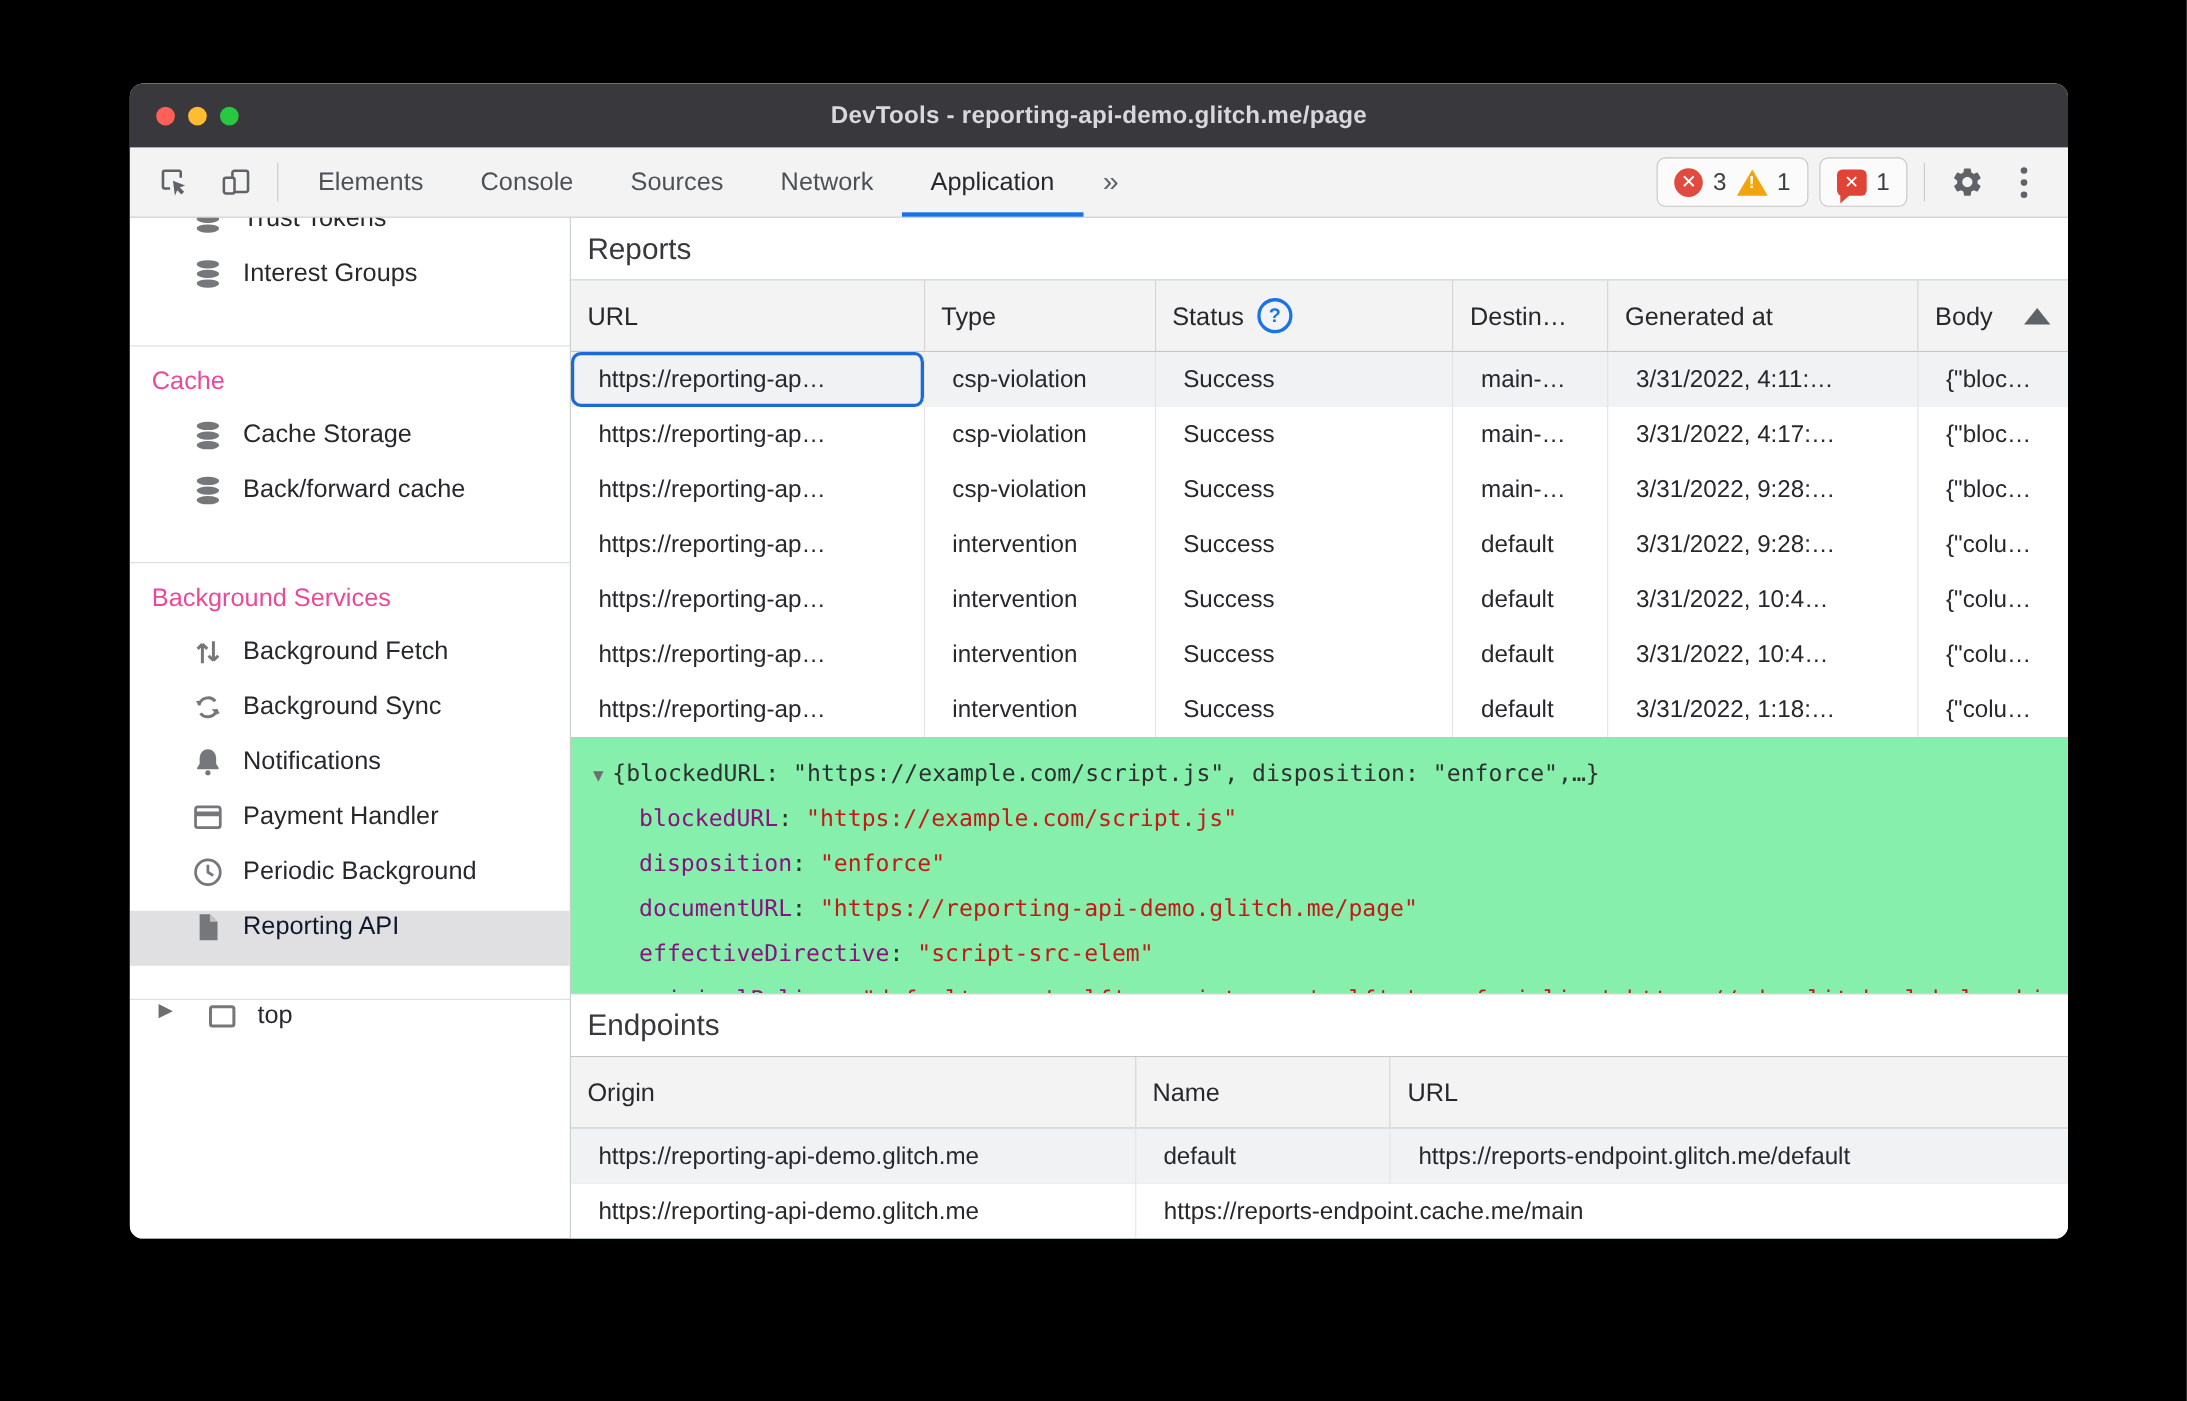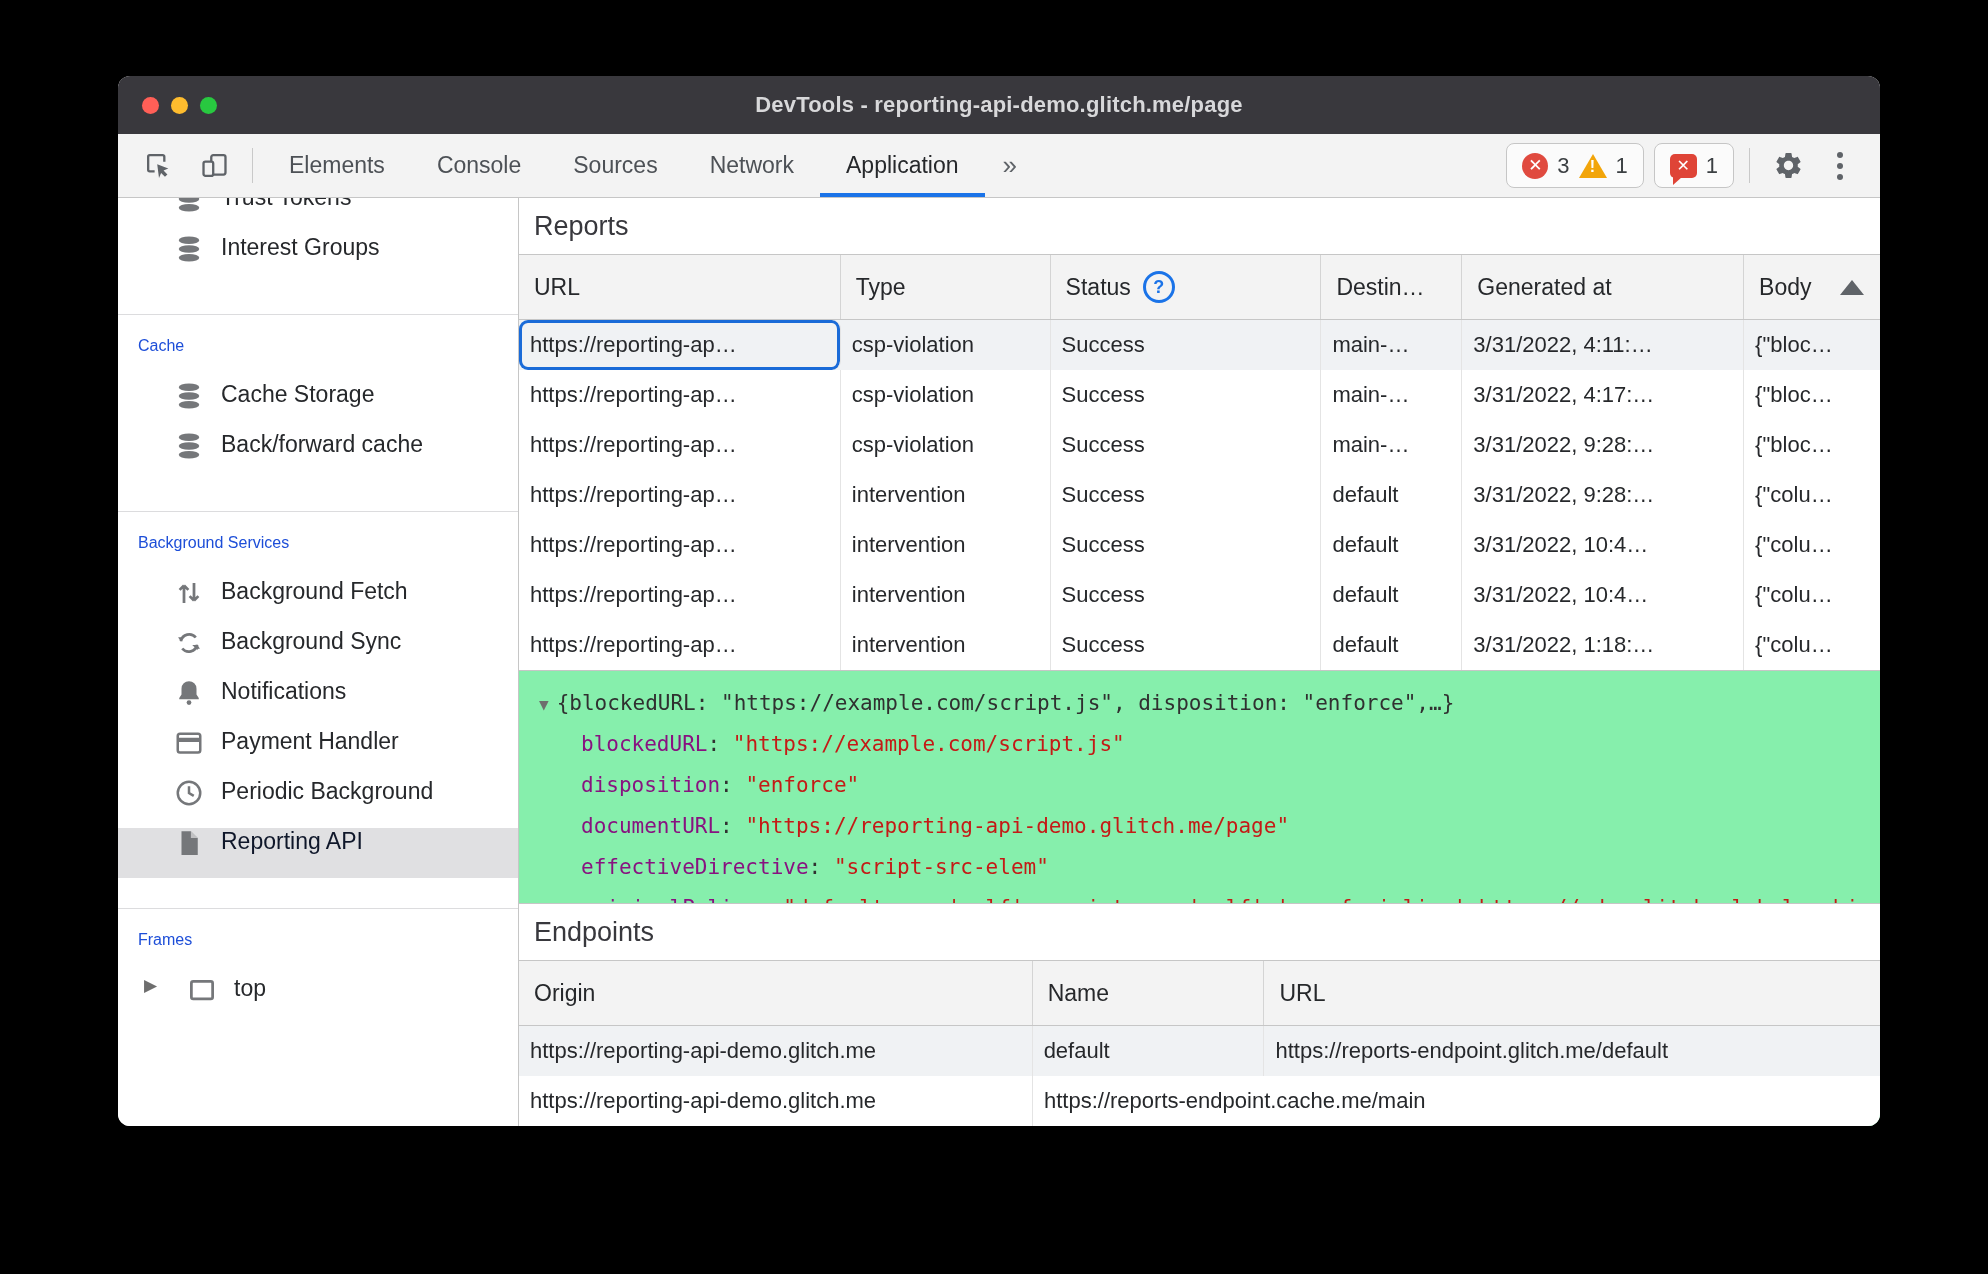--- a/index.html
+++ b/index.html
@@ -49,37 +49,37 @@
   .main-body{flex:1;display:flex;min-height:0;}
   .sidebar{width:400px;flex:0 0 auto;border-right:1px solid #c6c6c6;overflow:hidden;background:#fff;}
   .side-item{height:50px;display:flex;padding-left:56px;font-size:23px;color:#26282b;gap:17px;white-space:nowrap;}
   .side-item .icon{width:30px;height:30px;flex:0 0 auto;display:flex;color:#75777a;}
   .side-item .icon svg{width:30px;height:30px;}
   .side-item.selected{background:#e0e0e2;color:#0f172a;}
   .side-item.clip-top{margin-top:-14px;}
   .side-item .expander{font-size:17px;color:#6e6e6e;width:26px;flex:0 0 auto;}
   .side-item.has-expander{padding-left:26px;}
   .side-header{margin-top:8px;height:46px;display:flex;align-items:center;padding-left:20px;
-    font-size:16px;color:#1d4ed8;margin-bottom:12px;}
+    font-size:23px;color:#ec4899;margin-bottom:12px;}
   .side-sep{height:1px;background:#dcdcde;margin-top:30px;}
   .main{flex:1;display:flex;flex-direction:column;min-width:0;background:#86efac;}
   .section-title{height:56px;border-bottom:1px solid #c6c6c6;display:flex;align-items:center;
     padding-left:15px;font-size:27px;color:#38383d;flex:0 0 auto;background:#fff;}
   .grid-header{display:flex;height:64px;background:#f3f3f3;border-bottom:1px solid #c6c6c6;flex:0 0 auto;}
   .gh-cell{display:flex;align-items:center;padding-left:15px;font-size:23px;color:#26282b;
     border-right:1px solid #d4d4d4;box-sizing:border-box;gap:12px;white-space:nowrap;overflow:hidden;}
   .gh-cell:last-child{border-right:none;}
   .help{width:26px;height:26px;border:3px solid #1a73e8;border-radius:50%;color:#1a73e8;flex:0 0 auto;
     font-size:18px;font-weight:bold;display:flex;align-items:center;justify-content:center;}
   .sort-asc{width:0;height:0;border-left:12px solid transparent;border-right:12px solid transparent;
     border-bottom:15px solid #5f6368;margin-left:auto;margin-right:16px;flex:0 0 auto;}
   .grid-row{display:flex;height:50px;flex:0 0 auto;background:#fff;}
   .grid-row.sel{background:#f0f2f4;}
   .grid-row.alt{background:#f0f2f4;}
-  .g-cell{display:flex;align-items:center;padding-left:11px;font-size:22px;color:#26282b;
+  .g-cell{display:flex;align-items:center;padding-left:25px;font-size:22px;color:#26282b;
     border-right:1px solid #e4e4e4;box-sizing:border-box;white-space:nowrap;overflow:hidden;}
   .g-cell:last-child{border-right:none;}
   .focus-cell{box-shadow:inset 0 0 0 3px #1a6bd8;border-radius:9px;}
   .rows-wrap{flex:0 0 auto;border-bottom:1px solid #c6c6c6;}
   .detail{flex:1;min-height:0;overflow:hidden;
     font-family:"DejaVu Sans Mono","Liberation Mono",monospace;
     font-size:21px;color:#303030;padding:12px 0 0 20px;}
   .d-line{height:41px;line-height:41px;white-space:nowrap;overflow:hidden;}
   .d-preview .exp{color:#6e6e6e;font-size:16px;margin-right:8px;}
   .d-field{padding-left:42px;}
@@ -244,21 +244,20 @@
         <div class="side-item selected">
           <span class="icon">
             <svg viewBox="0 0 24 24" fill="#75777a">
               <path d="M6 2.5h7.5L19 8v13.5H6z"></path>
               <path d="M13.5 2.5V8H19z" fill="#fff" opacity="0.55"></path>
             </svg>
           </span>
           <span>Reporting API</span>
         </div>
         <div class="side-sep"></div>
-        <div class="side-header">Frames</div>
         <div class="side-item has-expander">
           <span class="expander">▶</span>
           <span class="icon">
             <svg viewBox="0 0 24 24" fill="none" stroke="#75777a" stroke-width="2.2">
               <rect x="3.5" y="5" width="17" height="14" rx="1.5"></rect>
             </svg>
           </span>
           <span>top</span>
         </div>
       </div>

